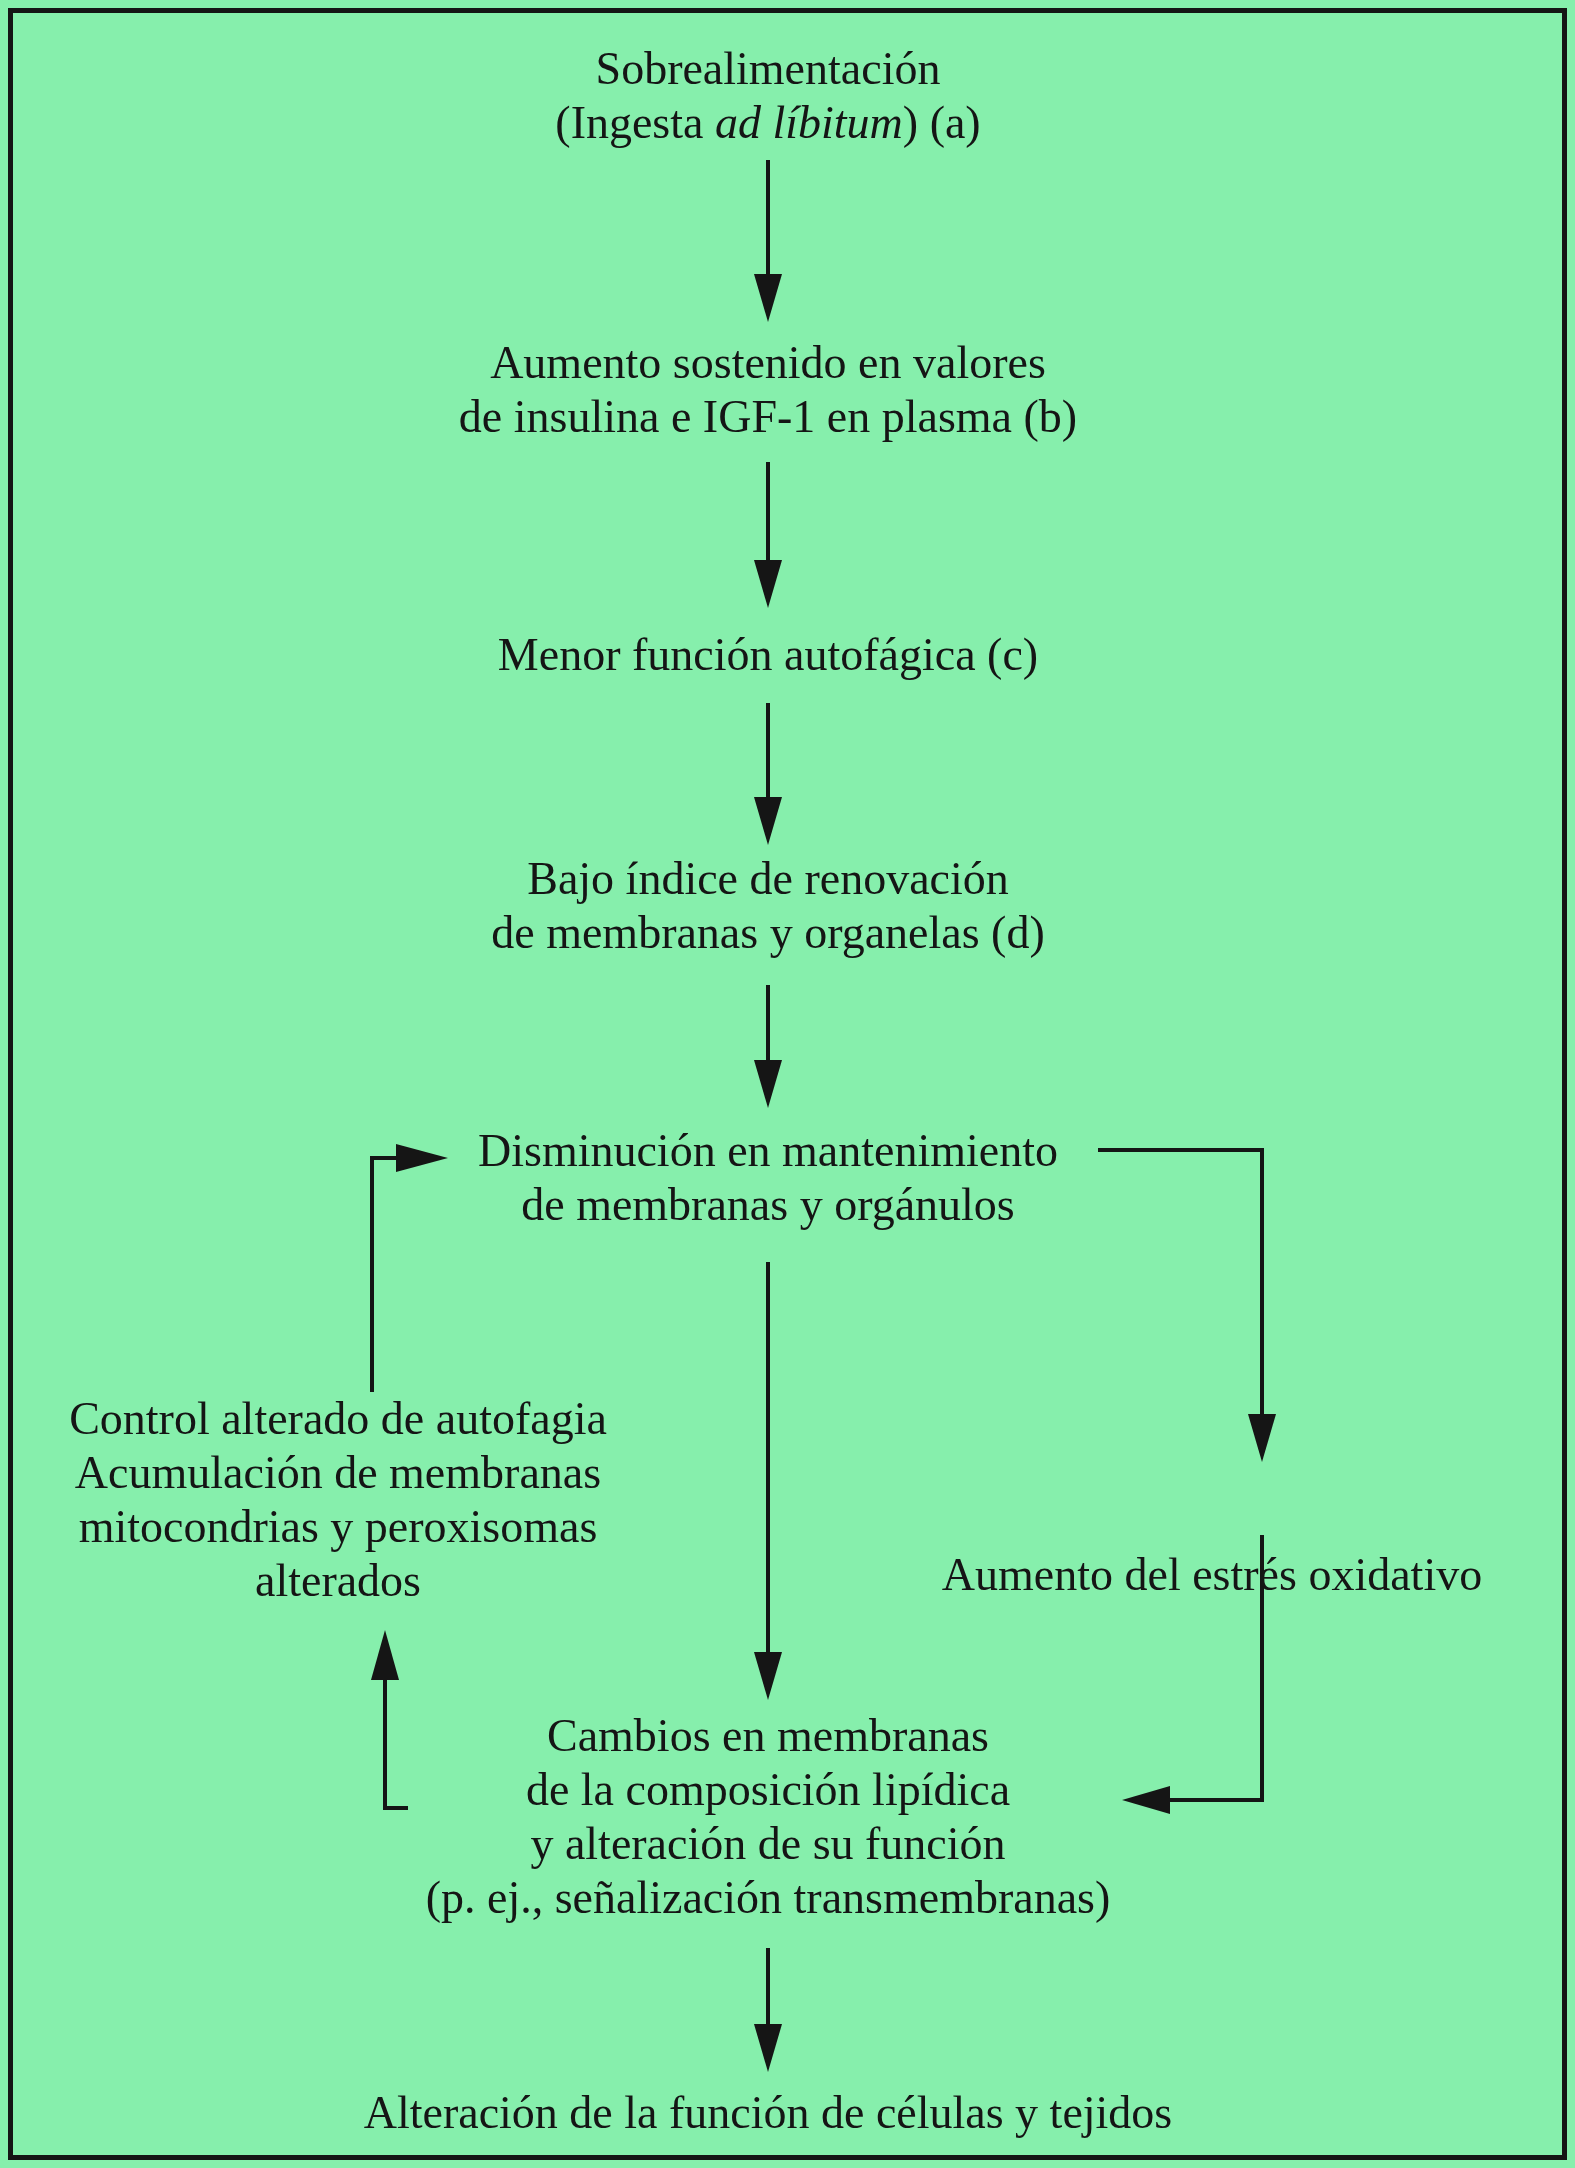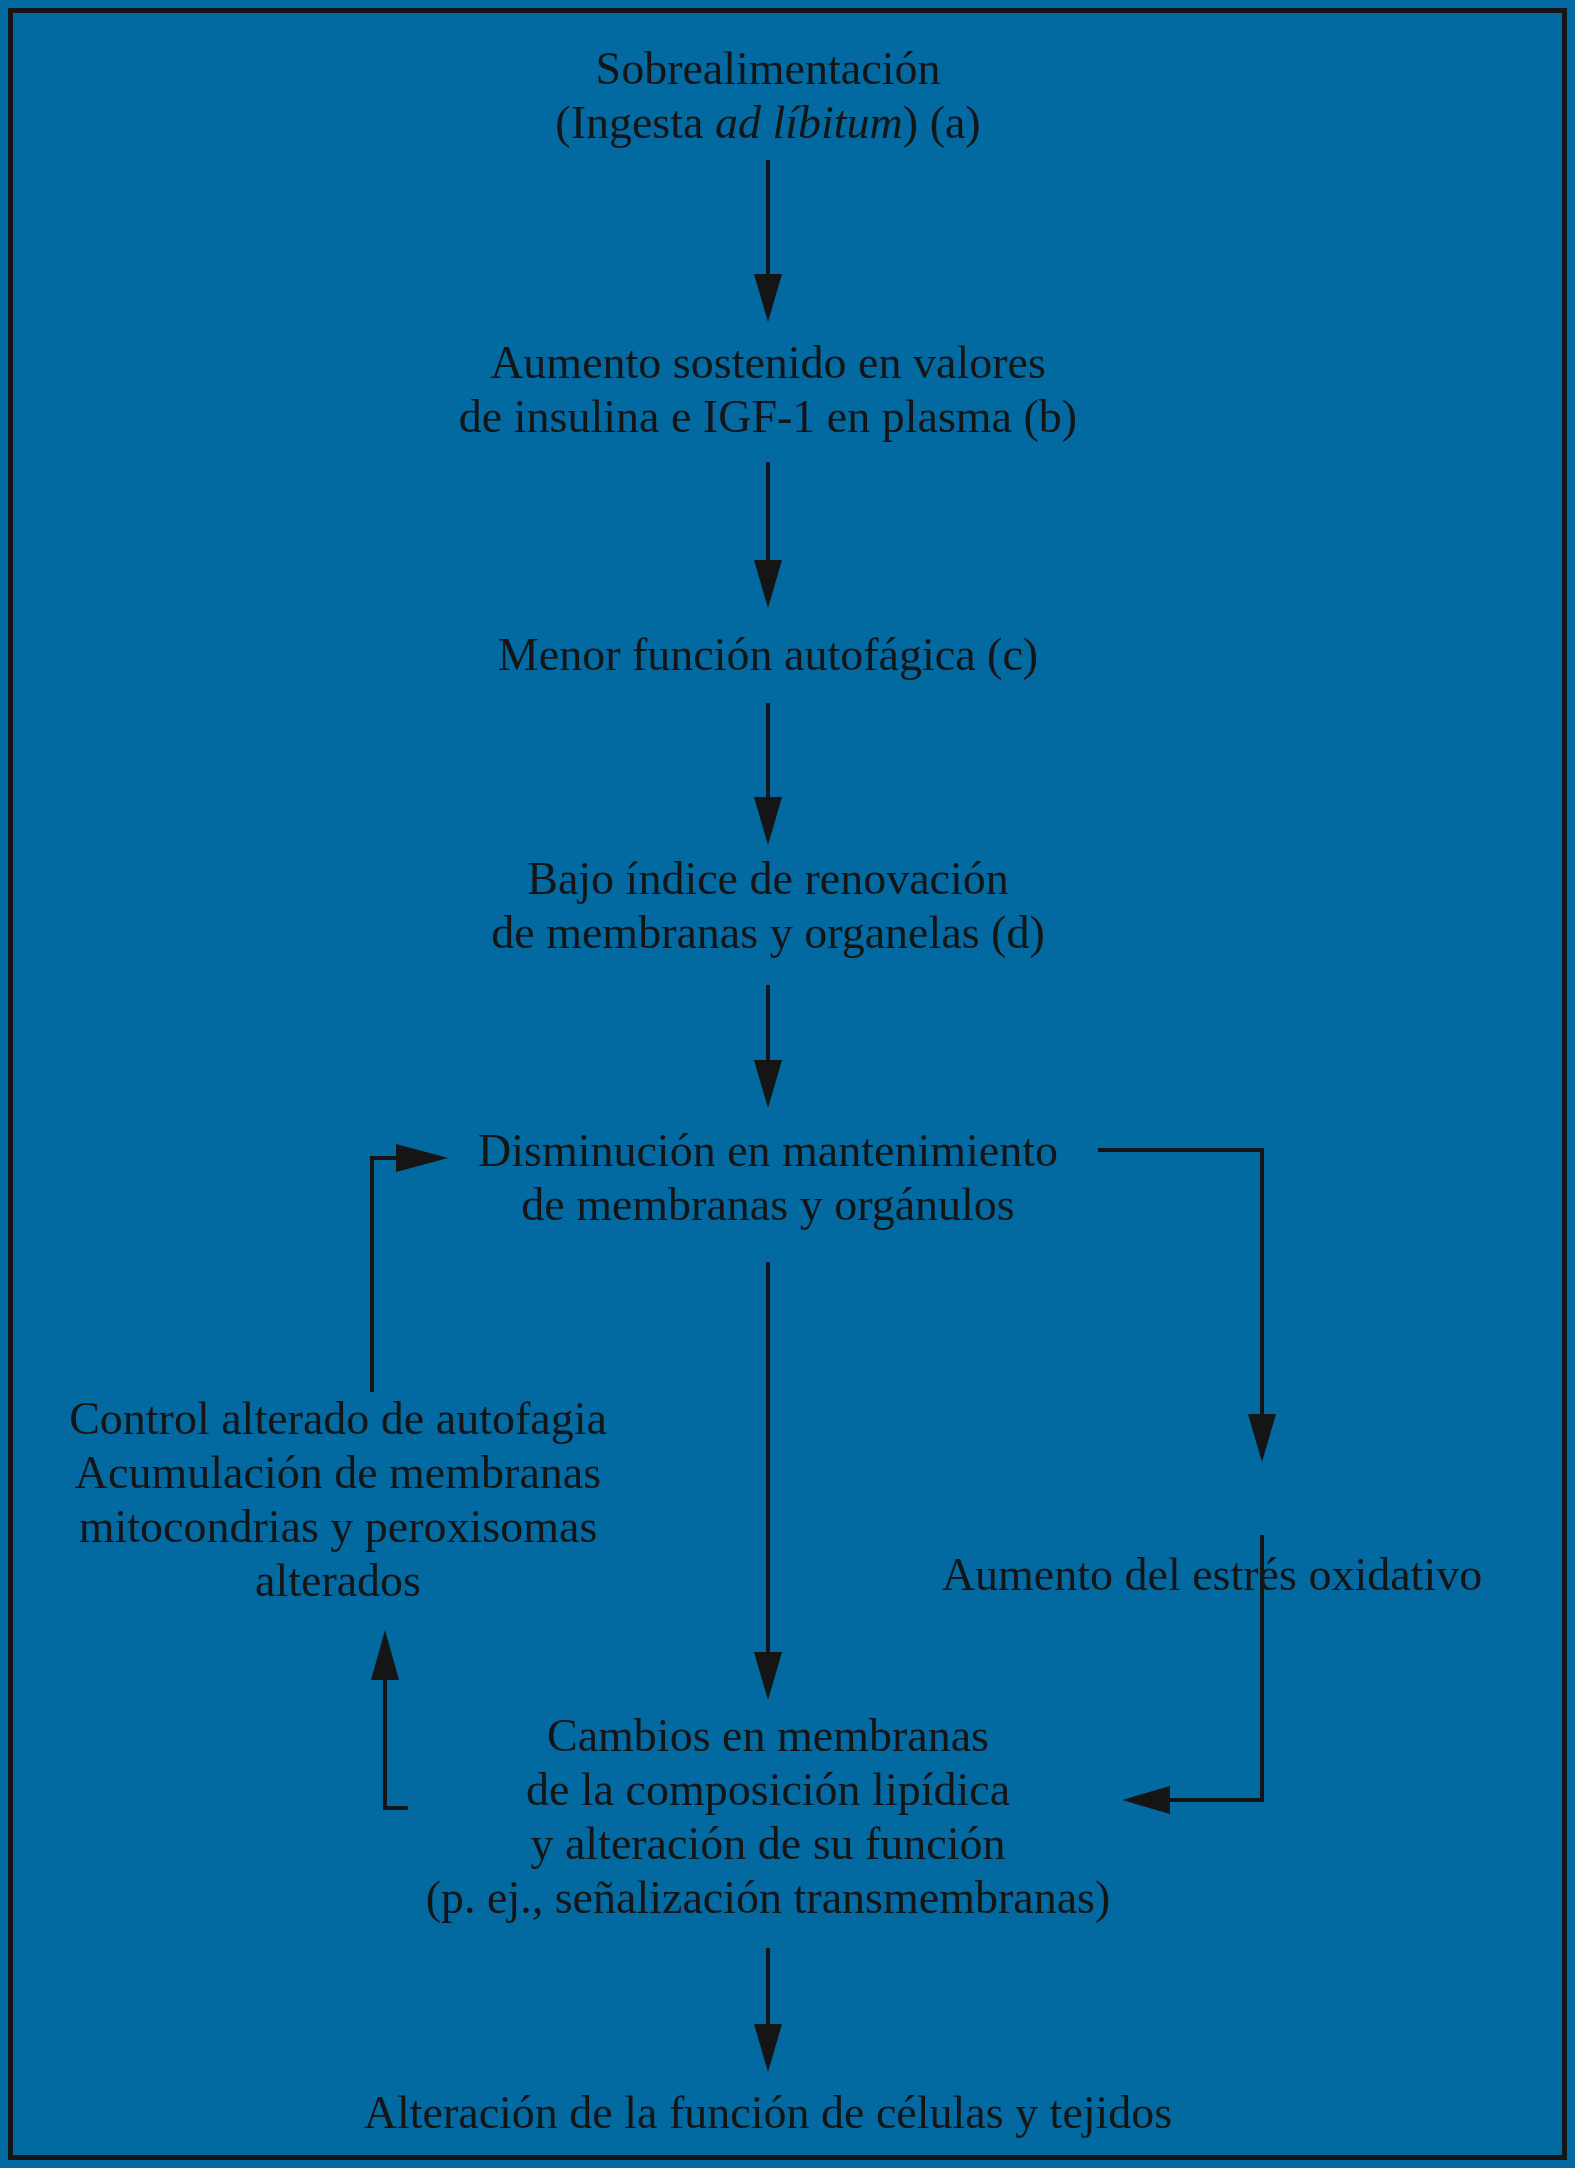--- a/index.html
+++ b/index.html
@@ -4,21 +4,21 @@
 <style>
   html, body {
     margin: 0;
     padding: 0;
     background: #ffffff;
   }
   .canvas {
     position: relative;
     width: 1575px;
     height: 2168px;
-    background: #0369a1;
+    background: #86efac;
     font-family: "Liberation Serif", "DejaVu Serif", serif;
     color: #151515;
     overflow: hidden;
   }
   .frame {
     position: absolute;
     inset: 8px;
     border: 5px solid #151515;
     pointer-events: none;
   }

